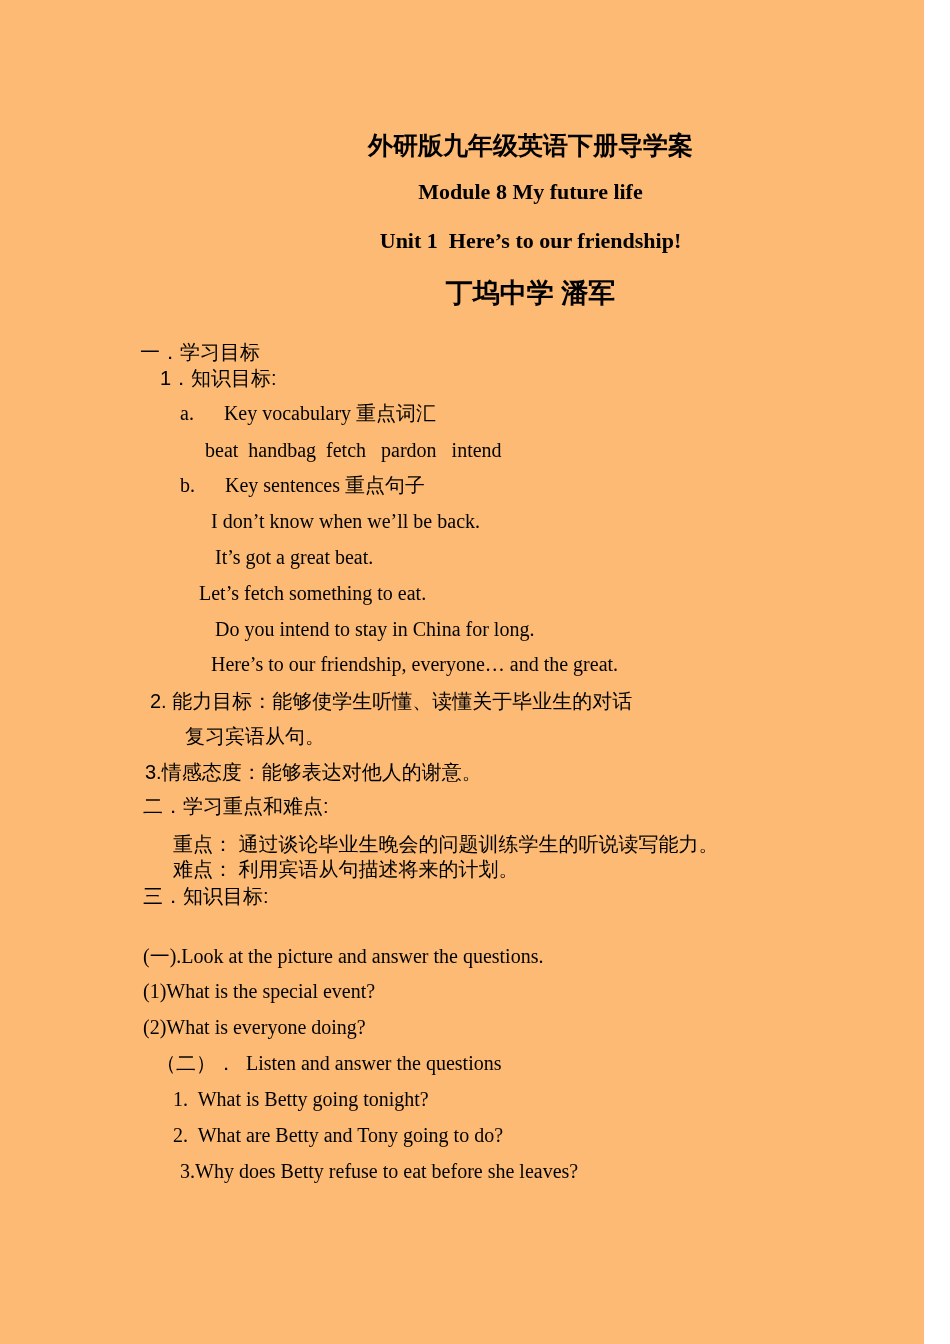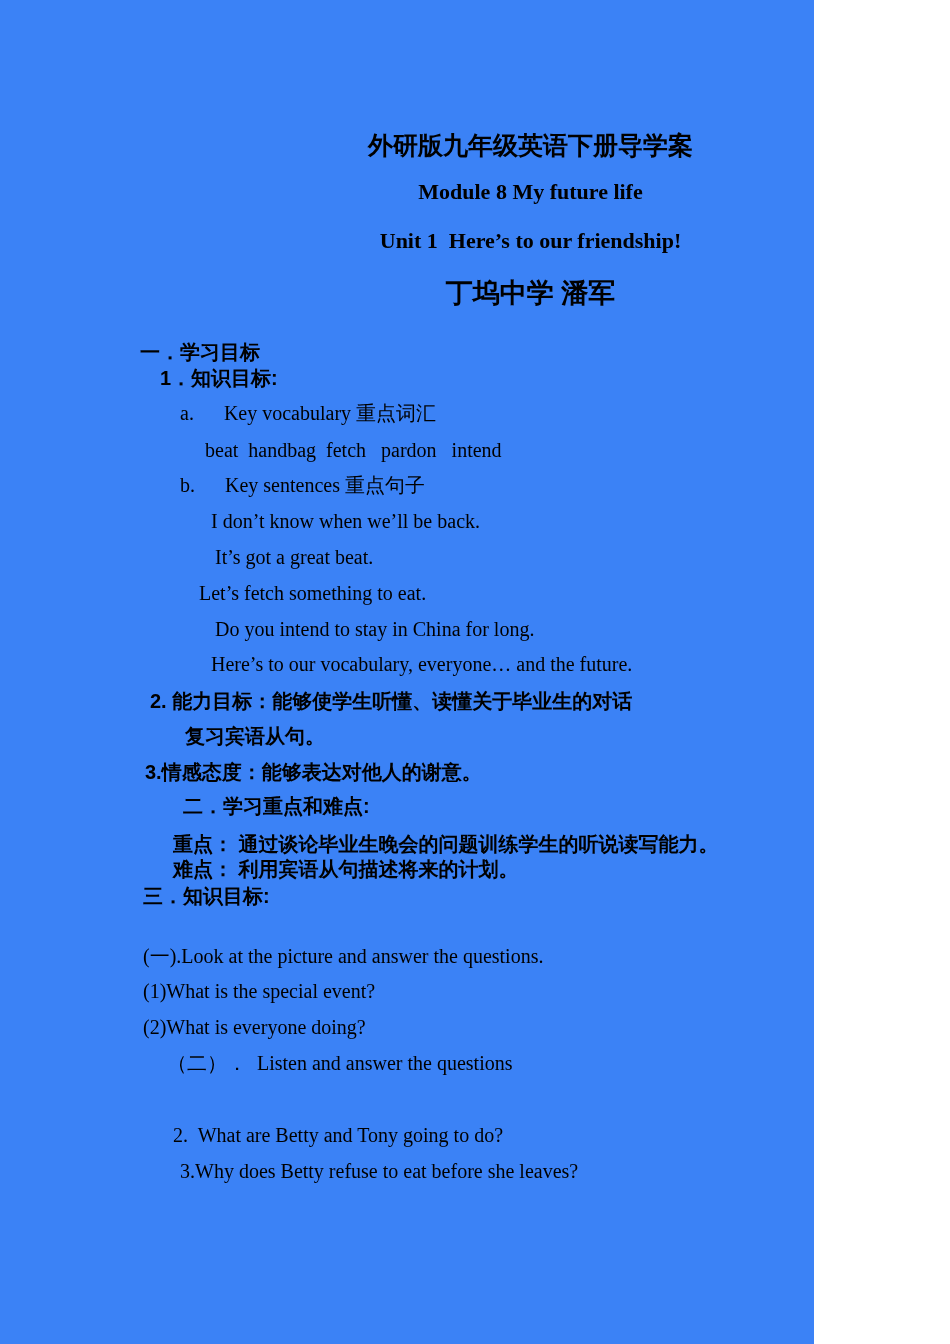--- a/index.html
+++ b/index.html
@@ -1,31 +1,31 @@
 <!DOCTYPE html>
 <html><head>
 <meta charset="utf-8">
 <style>
   html, body { margin: 0; padding: 0; background: #ffffff; }
   .page {
     position: relative;
-    width: 814px;
+    width: 924px;
     height: 1344px;
-    background: #3b82f6;
+    background: #fdba74;
     color: #000000;
     overflow: hidden;
   }
   .line {
     position: absolute;
     white-space: pre;
     line-height: 1.25;
     color: #000000;
   }
   .en { font-family: "Liberation Serif", "DejaVu Serif", serif; }
-  .cn { font-family: "Liberation Sans", "DejaVu Sans", sans-serif; font-weight: bold; }
+  .cn { font-family: "Liberation Sans", "DejaVu Sans", sans-serif; }
   .center { left: 143px; width: 775px; text-align: center; }
   .doc-title  { font-size: 25px; font-weight: bold; }
   .sub-title  { font-size: 22px; font-weight: bold; }
   .author     { font-size: 27px; font-weight: bold; }
   .body-text  { font-size: 20px; }
 </style>
 </head>
 <body>
 
 <div class="page">
@@ -37,30 +37,31 @@
 
   <div class="line cn body-text" style="left:140px; top:340px;">一．学习目标</div>
   <div class="line cn body-text" style="left:160px; top:366px;">1．知识目标:</div>
   <div class="line en body-text" style="left:180px; top:401px;">a.      Key vocabulary 重点词汇</div>
   <div class="line en body-text" style="left:205px; top:438px;">beat  handbag  fetch   pardon   intend</div>
   <div class="line en body-text" style="left:211px; top:509px;">I don’t know when we’ll be back.</div>
   <div class="line en body-text" style="left:180px; top:473px;">b.      Key sentences 重点句子</div>
   <div class="line en body-text" style="left:215px; top:545px;">It’s got a great beat.</div>
   <div class="line en body-text" style="left:199px; top:581px;">Let’s fetch something to eat.</div>
   <div class="line en body-text" style="left:215px; top:617px;">Do you intend to stay in China for long.</div>
-  <div class="line en body-text" style="left:211px; top:652px;">Here’s to our vocabulary, everyone… and the future.</div>
+  <div class="line en body-text" style="left:211px; top:652px;">Here’s to our friendship, everyone… and the great.</div>
   <div class="line cn body-text" style="left:150px; top:689px;">2. 能力目标：能够使学生听懂、读懂关于毕业生的对话</div>
   <div class="line cn body-text" style="left:185px; top:724px;">复习宾语从句。</div>
   <div class="line cn body-text" style="left:145px; top:760px;">3.情感态度：能够表达对他人的谢意。</div>
 
-  <div class="line cn body-text" style="left:143px; top:794px;margin-left:40px;">二．学习重点和难点:</div>
+  <div class="line cn body-text" style="left:143px; top:794px;">二．学习重点和难点:</div>
   <div class="line cn body-text" style="left:173px; top:832px;">重点： 通过谈论毕业生晚会的问题训练学生的听说读写能力。</div>
   <div class="line cn body-text" style="left:173px; top:857px;">难点： 利用宾语从句描述将来的计划。</div>
 
   <div class="line cn body-text" style="left:143px; top:884px;">三．知识目标:</div>
   <div class="line en body-text" style="left:143px; top:944px;">(一).Look at the picture and answer the questions.</div>
   <div class="line en body-text" style="left:143px; top:979px;">(1)What is the special event?</div>
   <div class="line en body-text" style="left:143px; top:1015px;">(2)What is everyone doing?</div>
-  <div class="line en body-text" style="left:167px; top:1051px;">（二）．  Listen and answer the questions</div>
+  <div class="line en body-text" style="left:156px; top:1051px;">（二）．  Listen and answer the questions</div>
+  <div class="line en body-text" style="left:173px; top:1087px;">1.  What is Betty going tonight?</div>
   <div class="line en body-text" style="left:173px; top:1123px;">2.  What are Betty and Tony going to do?</div>
   <div class="line en body-text" style="left:180px; top:1159px;">3.Why does Betty refuse to eat before she leaves?</div>
 
 </div>
 
 </body></html>

